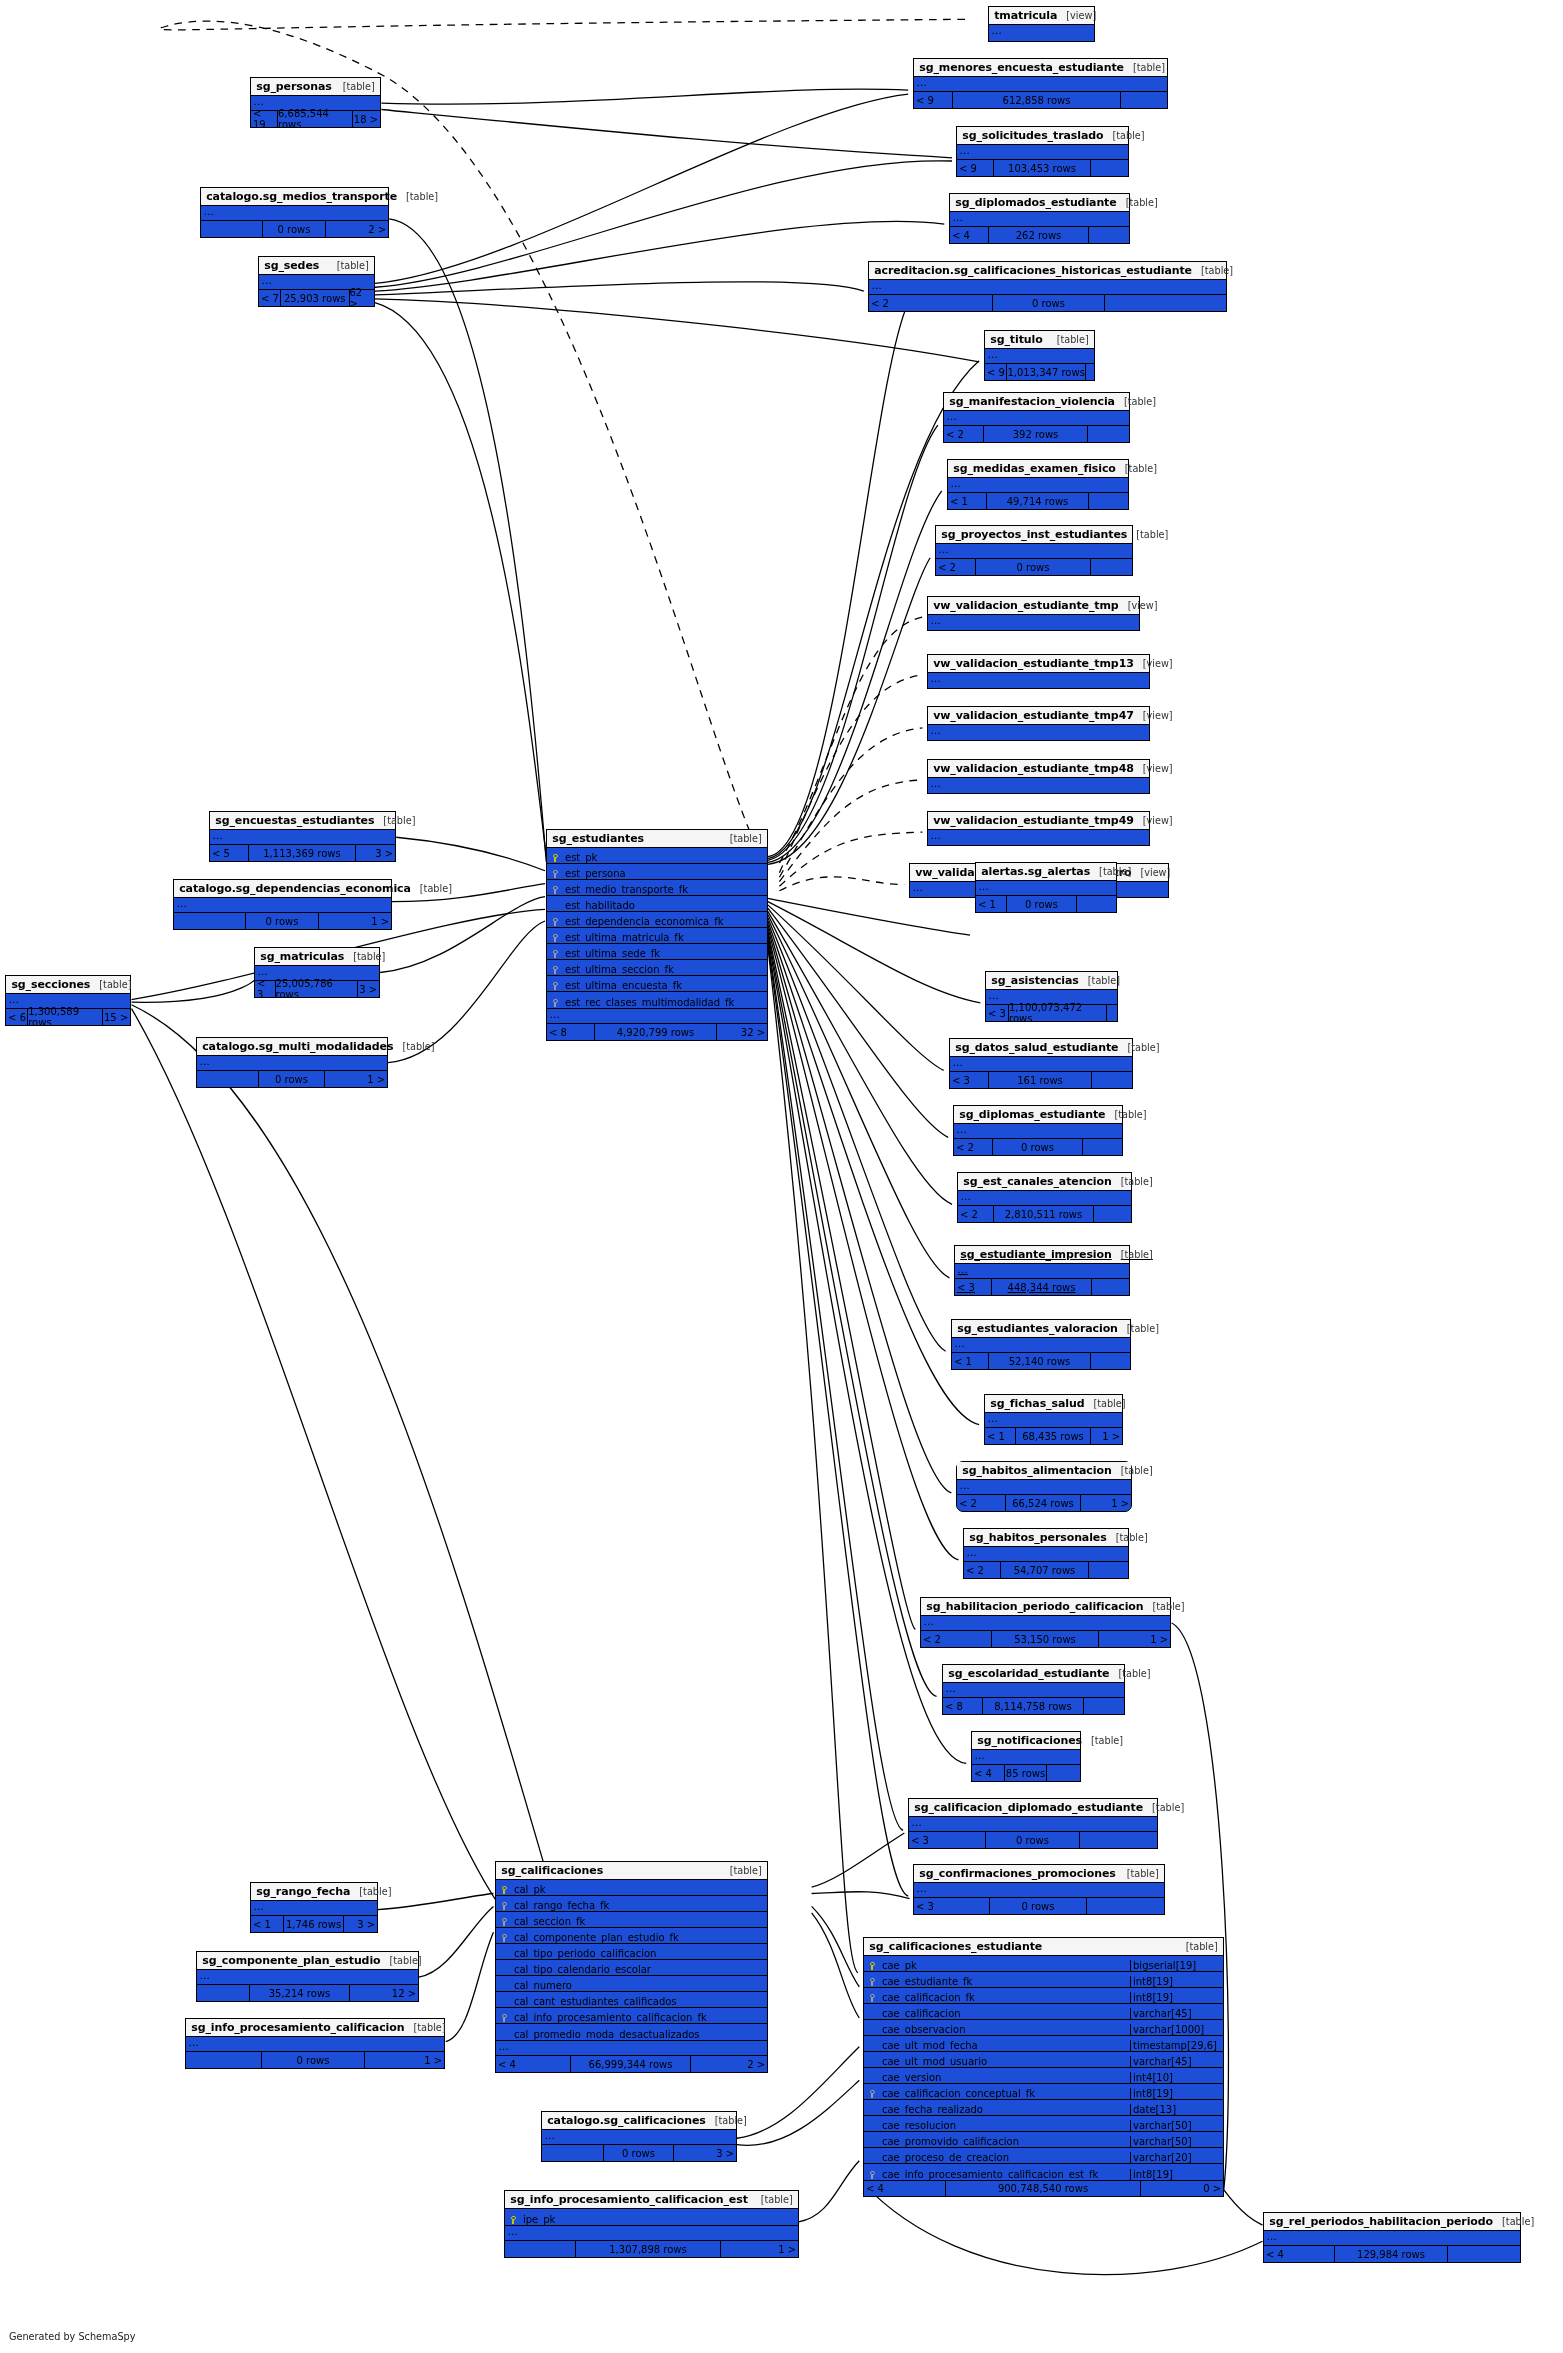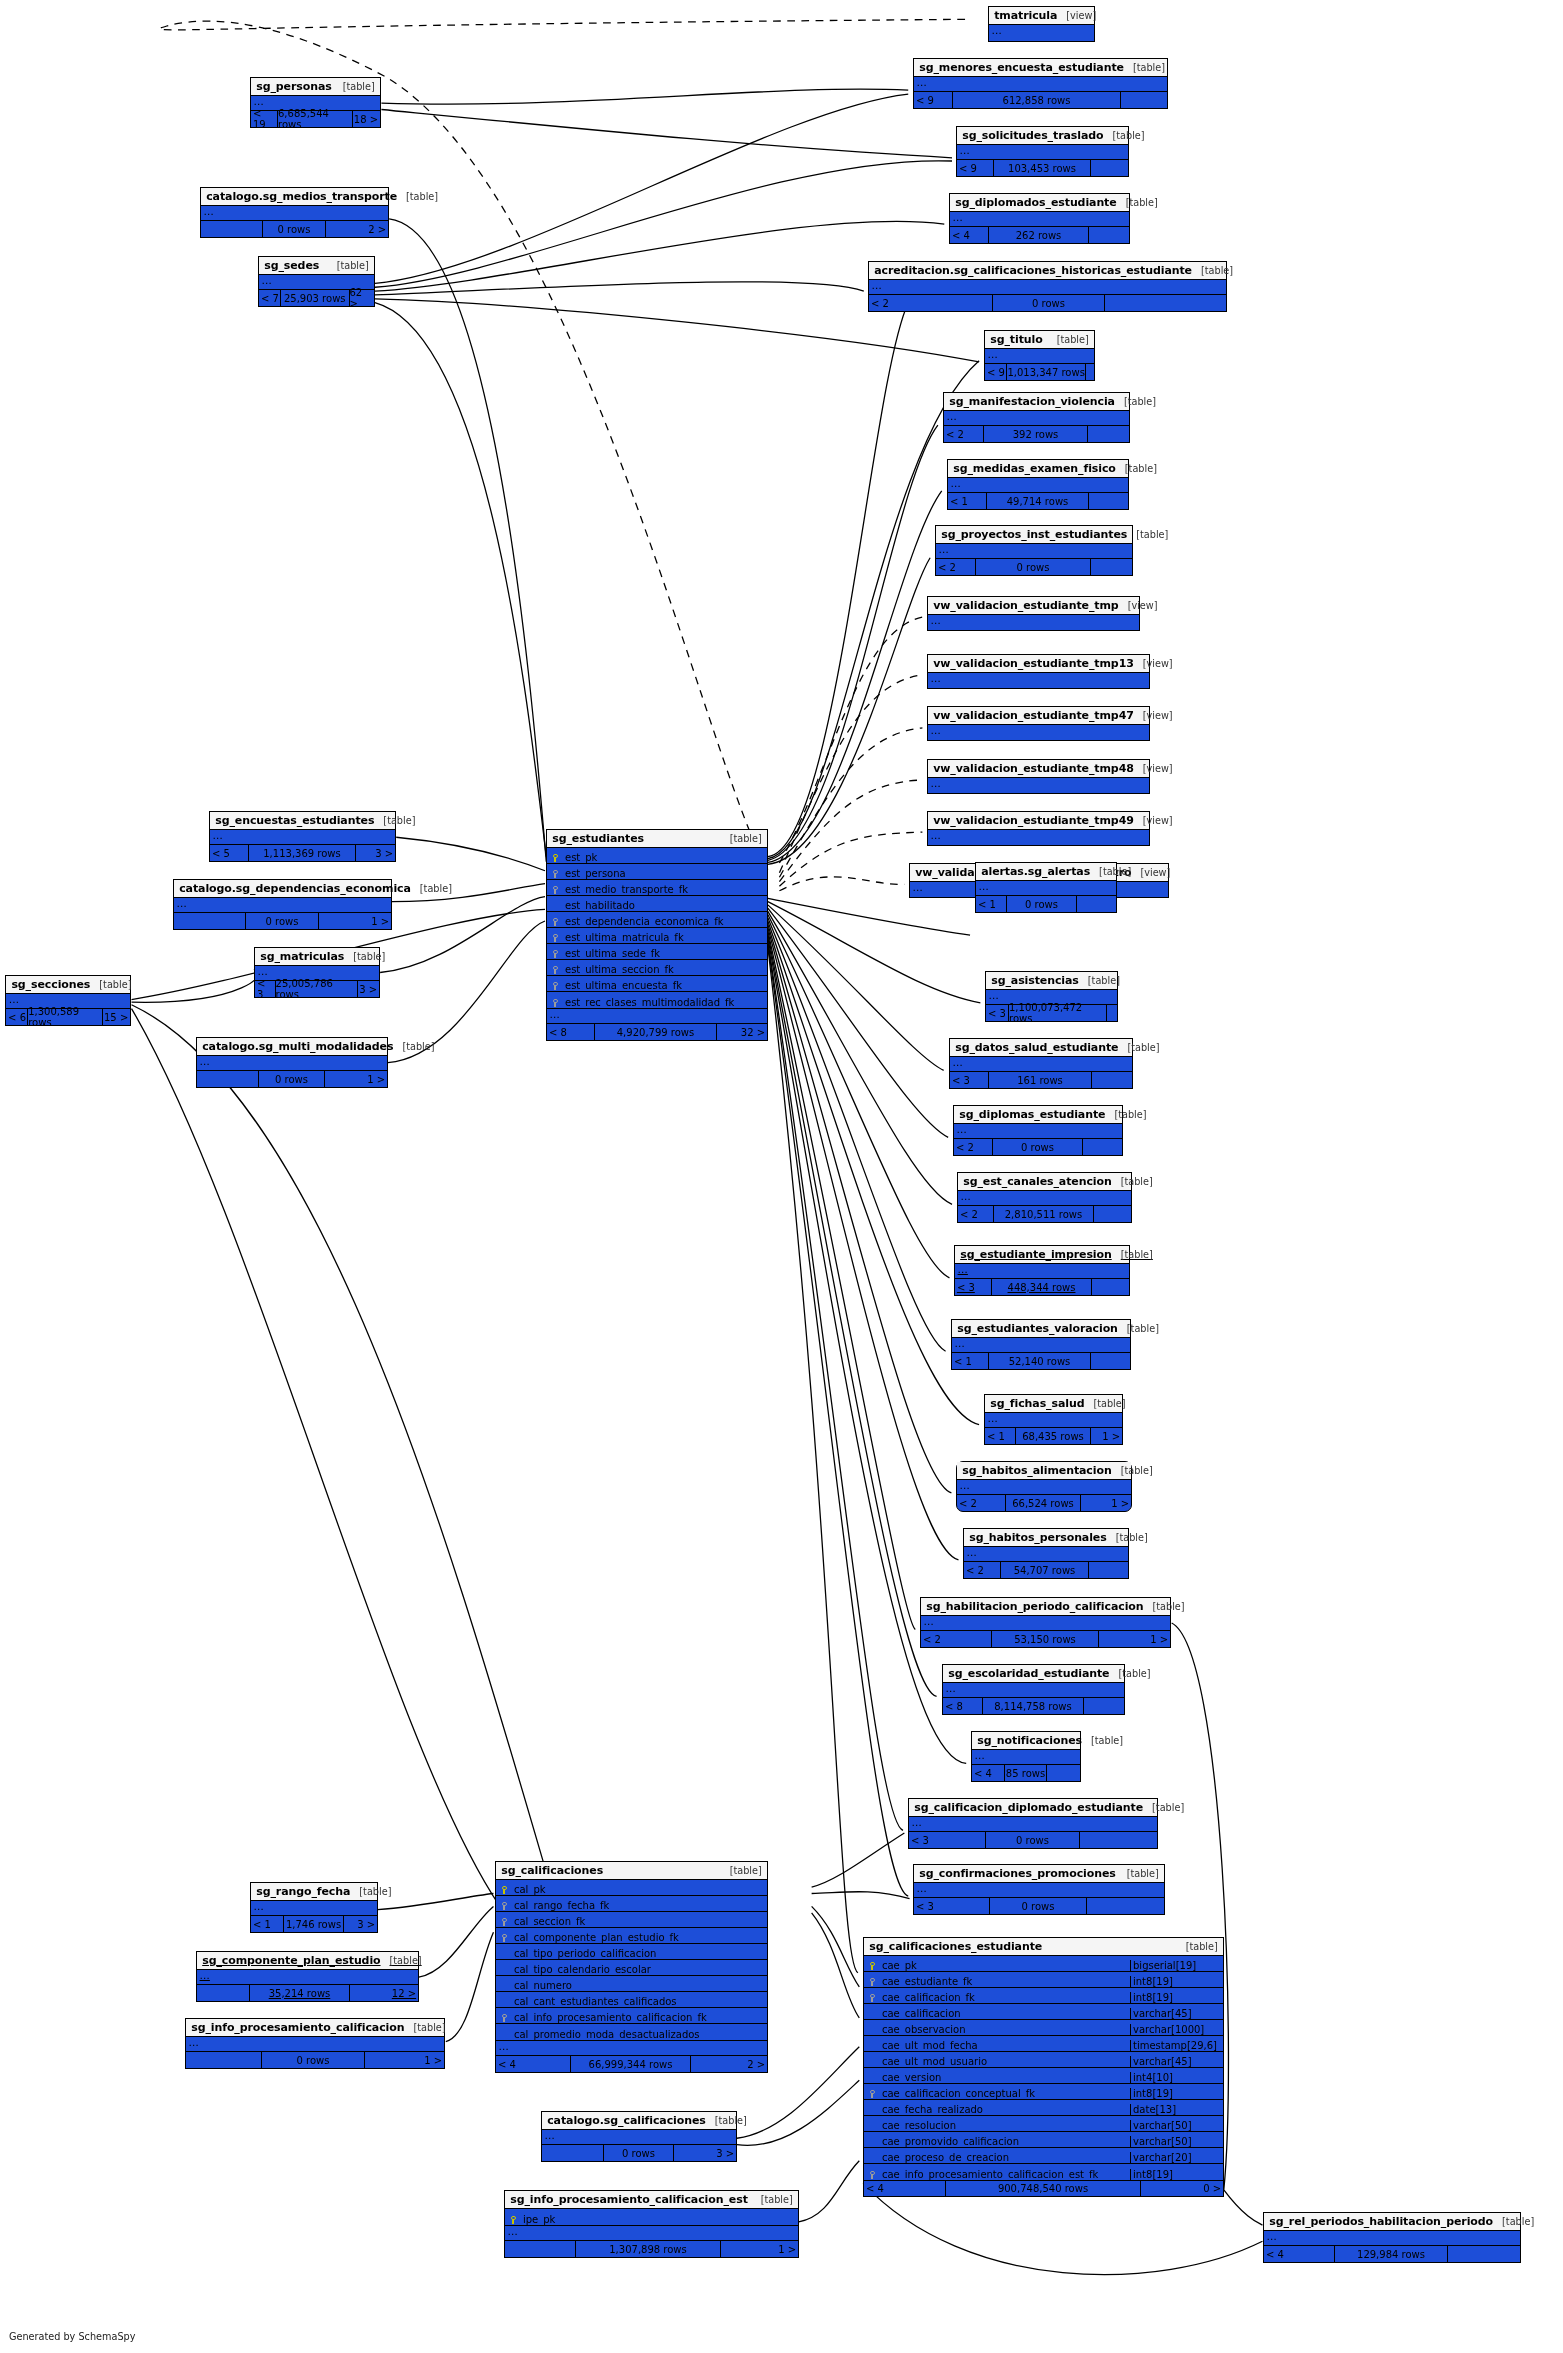--- a/index.html
+++ b/index.html
@@ -648,21 +648,21 @@
           <span class="nm">sg_rango_fecha</span>
           <span class="kind">[table]</span>
         </div>
         <div class="ellipsis">…</div>
         <div class="foot">
           <div class="fl" style="width:33px">&lt; 1</div>
           <div class="fc">1,746 rows</div>
           <div class="fr" style="width:33px">3 &gt;</div>
         </div>
       </div>
-      <div class="node" style="left: 196px; top: 1951px; width: 223px; text-decoration: underline;">
+      <div class="node" style="left: 196px; top: 1951px; width: 223px;">
         <div class="hdr">
           <span class="nm">sg_componente_plan_estudio</span>
           <span class="kind">[table]</span>
         </div>
         <div class="ellipsis">…</div>
         <div class="foot">
           <div class="fl" style="width:53px"></div>
           <div class="fc">35,214 rows</div>
           <div class="fr" style="width:68px">12 &gt;</div>
         </div>

